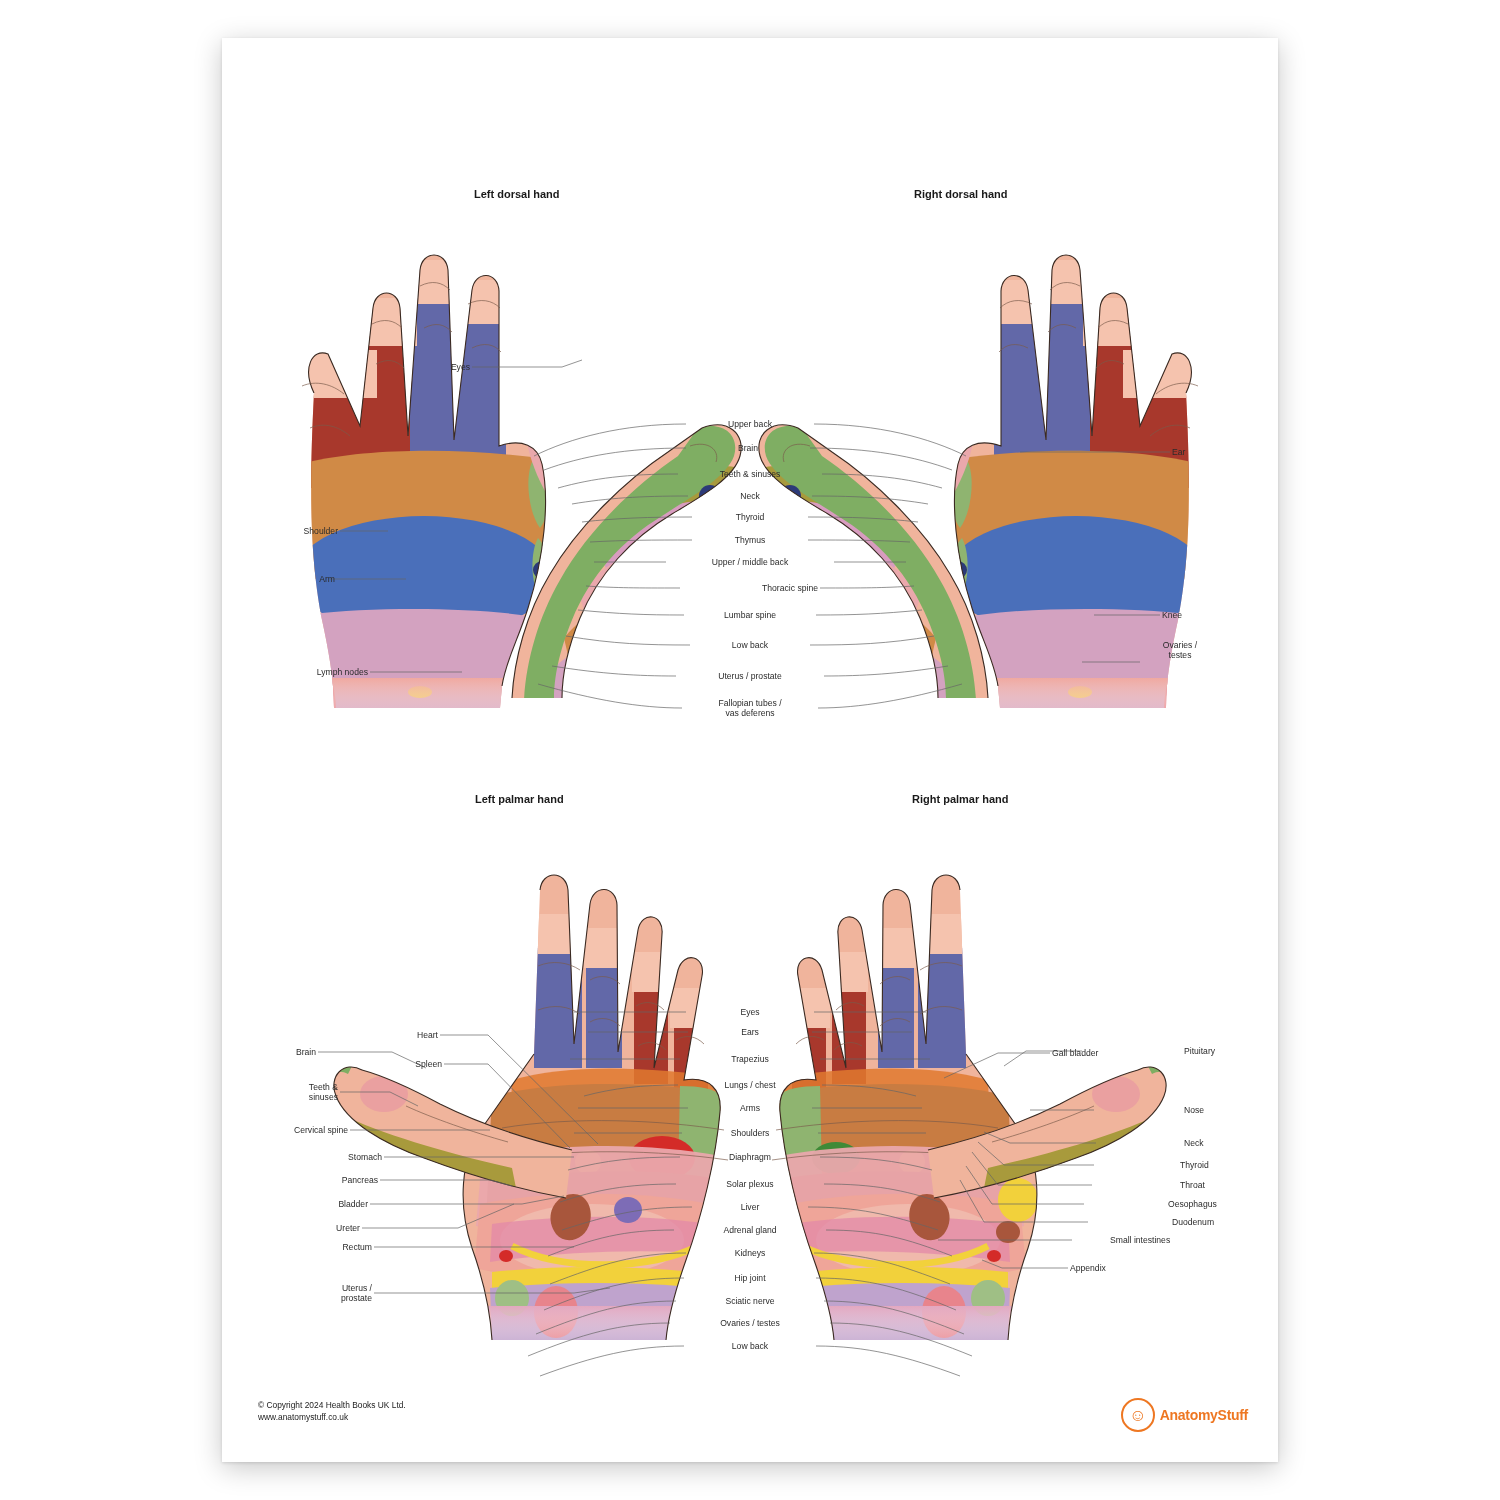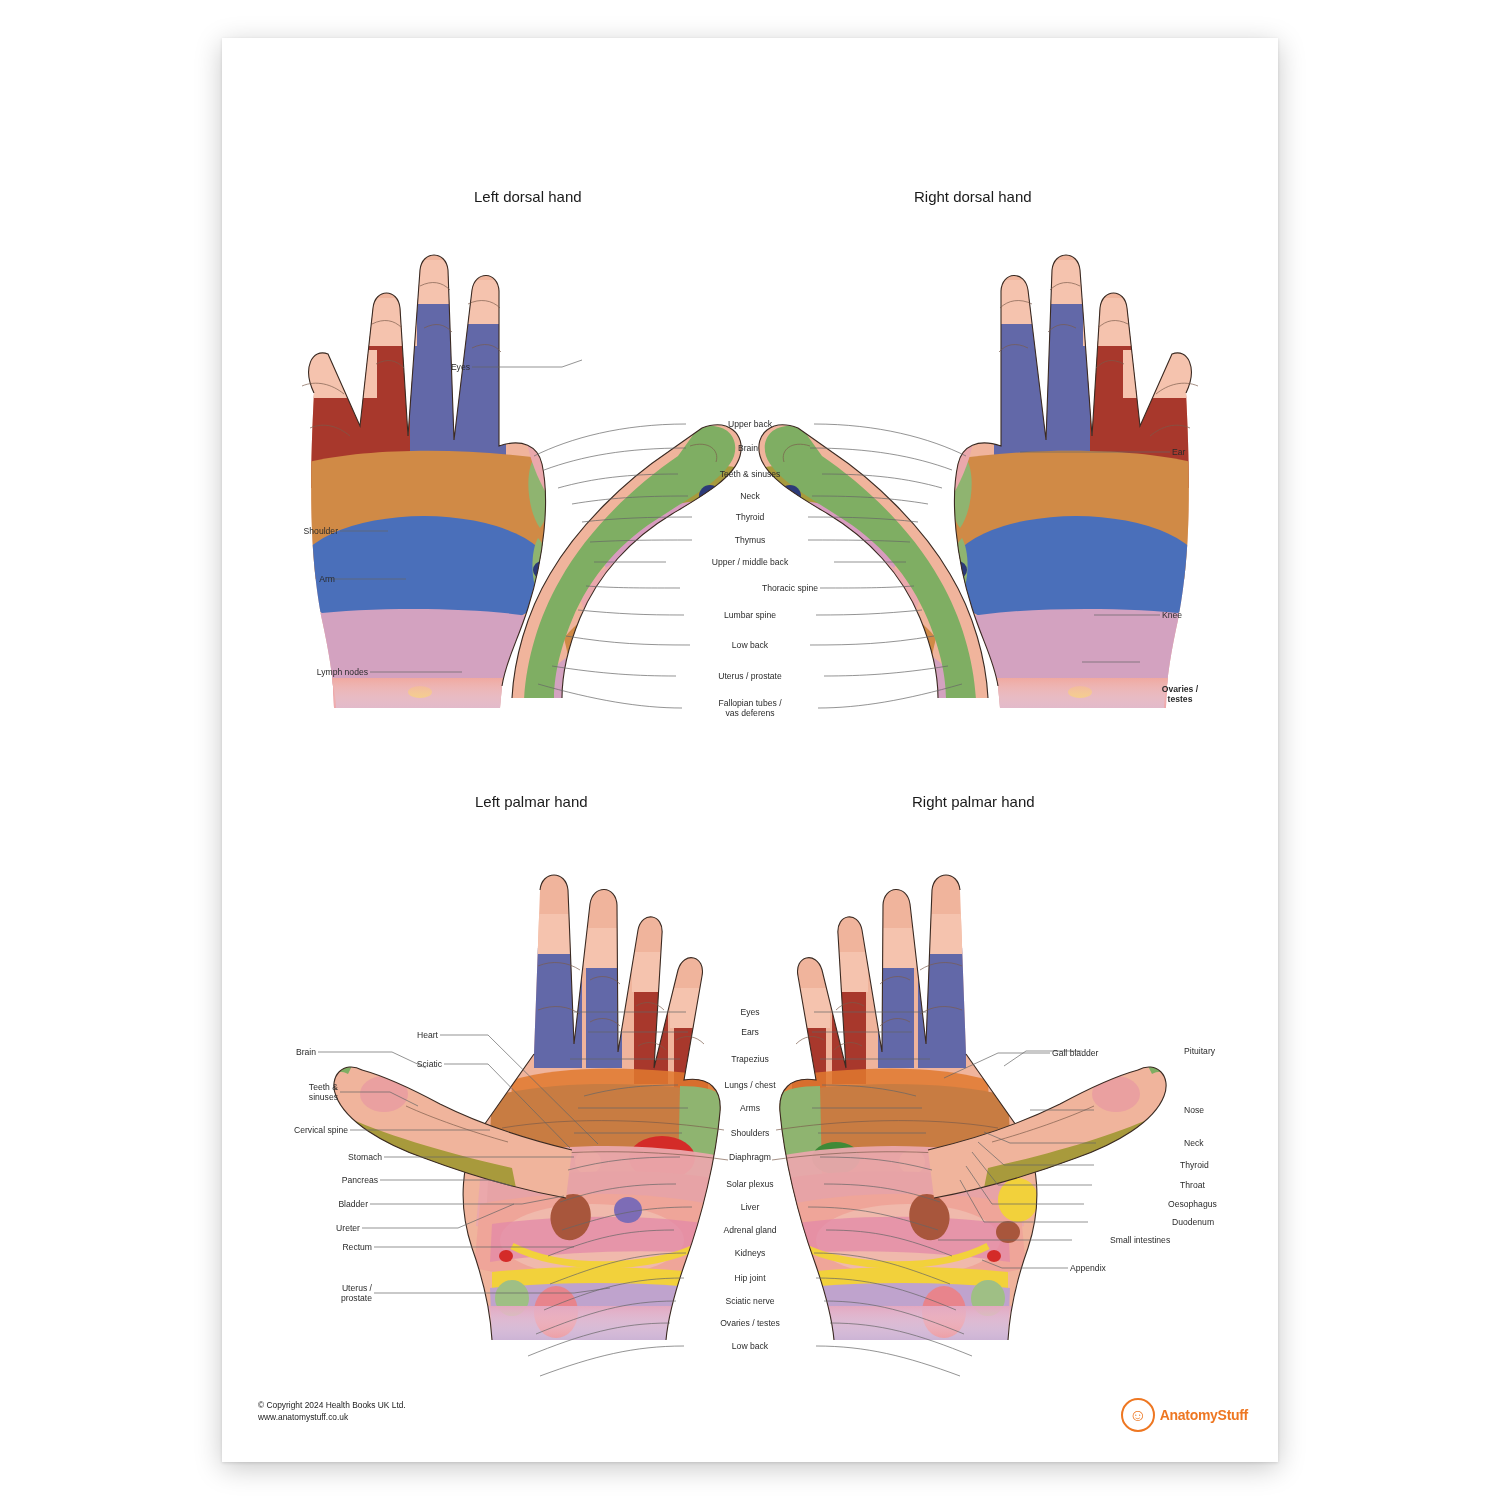--- a/index.html
+++ b/index.html
@@ -7,21 +7,21 @@
   #poster{
     position:absolute;left:222px;top:38px;width:1056px;height:1424px;
     background:#fff;box-shadow:0 6px 26px rgba(0,0,0,.22), 0 1px 3px rgba(0,0,0,.12);
   }
   #title{
     position:absolute;left:0;top:36px;width:100%;text-align:center;
     font-size:72px;letter-spacing:1px;font-weight:400;color:#111;
     font-family:"Liberation Sans",sans-serif;
   }
   .sec-label{
-    position:absolute;font-size:15px;font-weight:normal;color:#1a1a1a;white-space:nowrap;text-align:center;
+    position:absolute;font-size:11px;font-weight:bold;color:#1a1a1a;white-space:nowrap;text-align:center;
   }
   .lbl{
     position:absolute;font-size:8.6px;color:#2b2b2b;white-space:nowrap;line-height:1.22;
   }
   .lbl.r{transform:translate(-100%,-50%);}
   .lbl.l{transform:translate(0,-50%);}
   .lbl.c{transform:translate(-50%,-50%);text-align:center;}
   #copy{
     position:absolute;left:36px;bottom:38px;font-size:8.4px;font-weight:normal;color:#222;line-height:1.5;
   }
@@ -272,21 +272,21 @@
       <path d="M596,670 C638,670 684,662 740,646"></path>
     </g>
   </svg>
 
   <div class="lbl r" style="left:248px;top:329px;">Eyes</div>
   <div class="lbl r" style="left:116px;top:493px;">Shoulder</div>
   <div class="lbl r" style="left:113px;top:541px;">Arm</div>
   <div class="lbl r" style="left:146px;top:634px;">Lymph nodes</div>
   <div class="lbl l" style="left:950px;top:414px;">Ear</div>
   <div class="lbl l" style="left:940px;top:577px;">Knee</div>
-  <div class="lbl c" style="left:958px;top:656px;font-weight:bold;">Ovaries /<br>testes</div>
+  <div class="lbl c" style="left:958px;top:612px;">Ovaries /<br>testes</div>
 
   <div class="lbl c" style="left:528px;top:386px;">Upper back</div>
   <div class="lbl c" style="left:526px;top:410px;">Brain</div>
   <div class="lbl c" style="left:528px;top:436px;">Teeth &amp; sinuses</div>
   <div class="lbl c" style="left:528px;top:458px;">Neck</div>
   <div class="lbl c" style="left:528px;top:479px;">Thyroid</div>
   <div class="lbl c" style="left:528px;top:502px;">Thymus</div>
   <div class="lbl c" style="left:528px;top:524px;">Upper / middle back</div>
   <div class="lbl c" style="left:528px;top:550px;margin-left:40px;">Thoracic spine</div>
   <div class="lbl c" style="left:528px;top:577px;">Lumbar spine</div>
@@ -550,21 +550,21 @@
       <path d="M604,1192 C654,1192 684,1200 730,1218"></path>
       <path d="M592,1215 C642,1215 676,1226 728,1246"></path>
       <path d="M594,1240 C646,1240 682,1250 734,1272"></path>
       <path d="M602,1263 C652,1263 688,1274 742,1296"></path>
       <path d="M608,1285 C658,1285 696,1296 750,1318"></path>
       <path d="M594,1308 C644,1308 684,1318 738,1338"></path>
     </g>
   </svg>
 
   <div class="lbl r" style="left:216px;top:997px;">Heart</div>
-  <div class="lbl r" style="left:220px;top:1026px;">Sciatic</div>
+  <div class="lbl r" style="left:220px;top:1026px;">Spleen</div>
   <div class="lbl r" style="left:94px;top:1014px;">Brain</div>
   <div class="lbl r" style="left:116px;top:1054px;text-align:right;">Teeth &amp;<br>sinuses</div>
   <div class="lbl r" style="left:126px;top:1092px;">Cervical spine</div>
   <div class="lbl r" style="left:160px;top:1119px;">Stomach</div>
   <div class="lbl r" style="left:156px;top:1142px;">Pancreas</div>
   <div class="lbl r" style="left:146px;top:1166px;">Bladder</div>
   <div class="lbl r" style="left:138px;top:1190px;">Ureter</div>
   <div class="lbl r" style="left:150px;top:1209px;">Rectum</div>
   <div class="lbl r" style="left:150px;top:1255px;text-align:right;">Uterus /<br>prostate</div>
 

